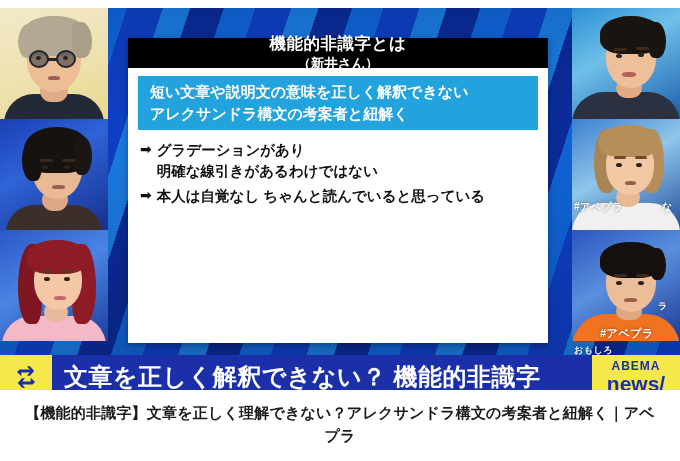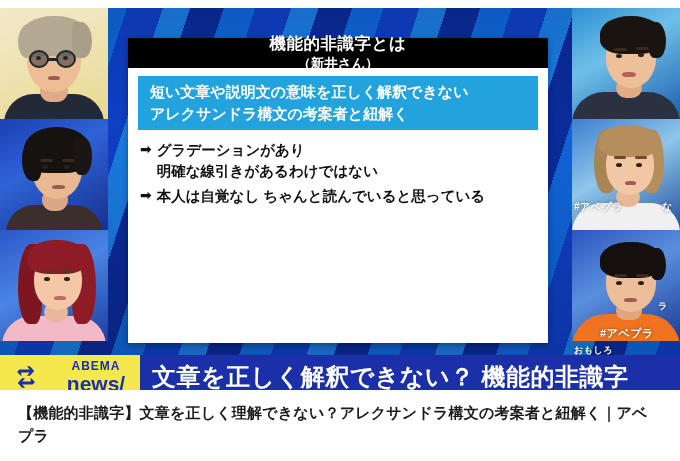--- a/index.html
+++ b/index.html
@@ -157,20 +157,21 @@
   }
   #banner-logo .lg1 { color:#1b2fa8; font-weight:700; font-size:12px; letter-spacing:1px; }
   #banner-logo .lg2 { color:#1b2fa8; font-weight:700; font-size:21px; letter-spacing:0px; margin-top:1px; }
 
   
   #caption {
     position: absolute; left: 0; top: 390px;
     width: 680px; height: 71px;
     background: #ffffff;
     padding: 12px 18px 0 18px;
+    text-align: center;
   }
   #caption p {
     font-size: 15px; color: #1a1a1a; font-weight: 700;
     line-height: 1.52; letter-spacing: .2px;
   }
 </style>
 </head>
 <body>
 
 <div id="page">
@@ -322,27 +323,27 @@
       </div>
     </div>
 
     <div id="banner">
       <div id="banner-icon">
         <svg width="30" height="30" viewBox="0 0 32 32" aria-hidden="true">
           <path d="M9 8 h11 l-3 -3.4 3.2 0 4.6 5 -4.6 5 -3.2 0 3 -3.4 h-9 v4 l-4.6 -4.6 4.6 -4.6 z" fill="#1b2fa8"></path>
           <path d="M23 24 h-11 l3 3.4 -3.2 0 -4.6 -5 4.6 -5 3.2 0 -3 3.4 h9 v-4 l4.6 4.6 -4.6 4.6 z" fill="#1b2fa8"></path>
         </svg>
       </div>
+      <div id="banner-title">
+        <span>文章を正しく解釈できない？ 機能的非識字</span>
+      </div>
       <div id="banner-logo">
         <span class="lg1">ABEMA</span>
         <span class="lg2">news/</span>
       </div>
-      <div id="banner-title">
-        <span>文章を正しく解釈できない？ 機能的非識字</span>
-      </div>
     </div>
 
   </div>
 
   <div id="caption">
     <p>【機能的非識字】文章を正しく理解できない？アレクサンドラ構文の考案者と紐解く｜アベプラ</p>
   </div>
 
 </div>
 

